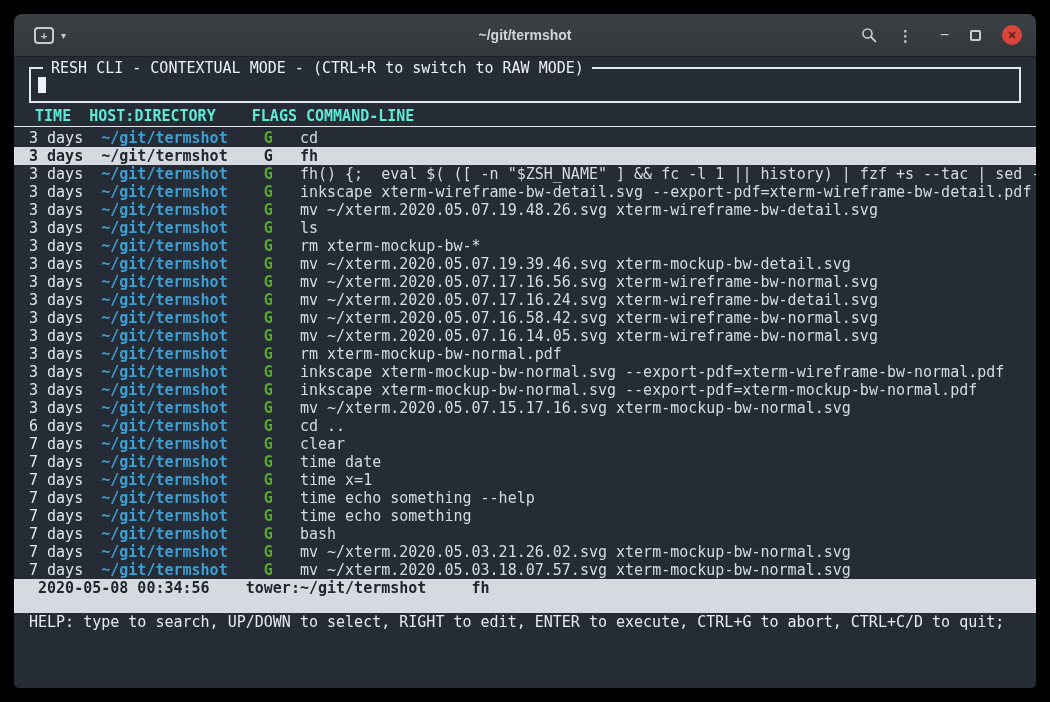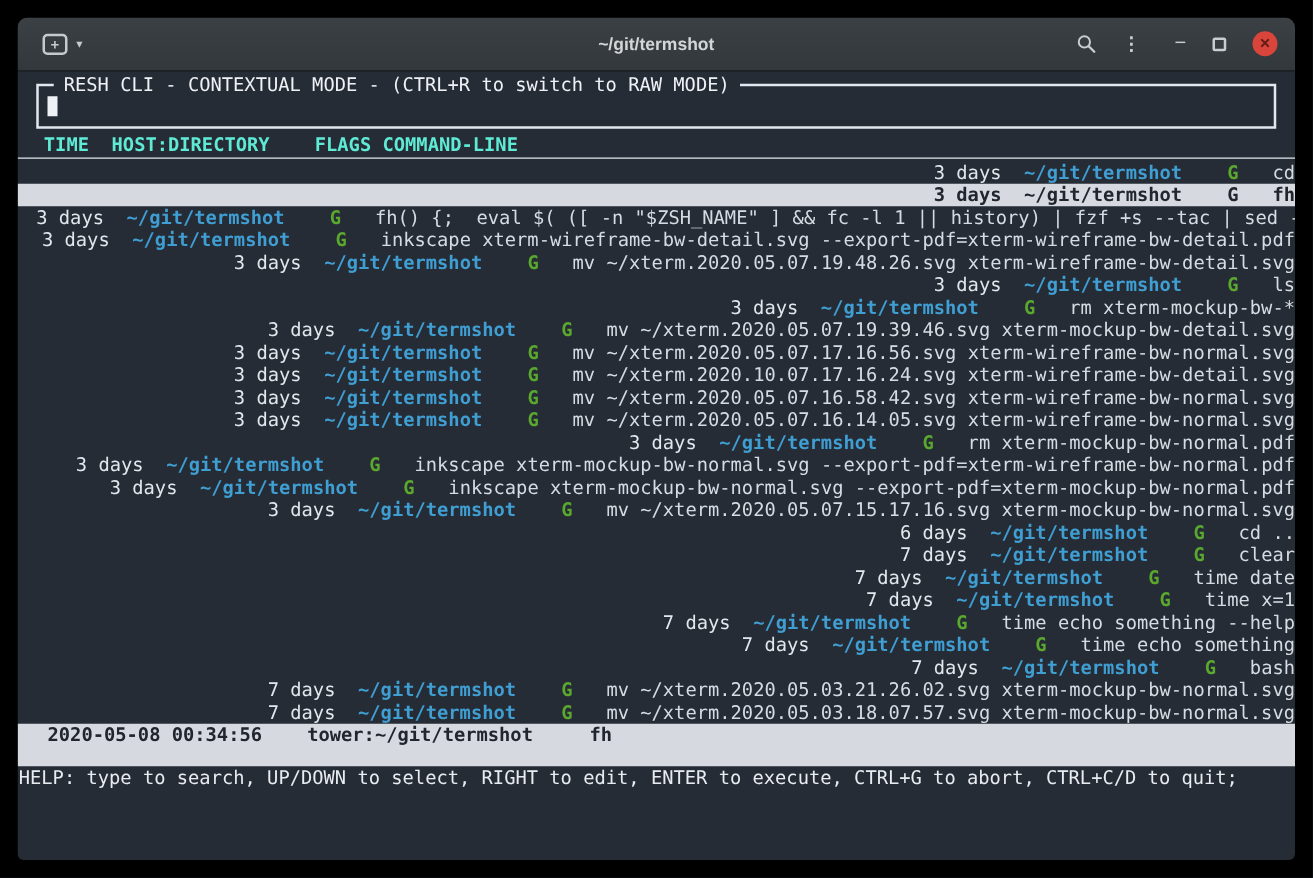--- a/index.html
+++ b/index.html
@@ -64,34 +64,34 @@
     color:#eef1f5; white-space:pre;
   }
   .search-line { position:relative; width:100%; height:100%; }
   .block-cursor { position:absolute; left:7px; top:8px; width:8px; height:16px; background:#eef1f5; }
 
   .tbl-header {
     height:20px; padding-left:3px; white-space:pre; font-weight:bold;
     color:#5eead4; border-bottom:1px solid var(--frame-line,#e3e8ee);
   }
 
-  .rows { margin-top:2px;text-align:right; }
+  .rows { margin-top:2px; }
   .row { height:18px; padding-left:15px; white-space:pre; overflow:hidden; }
   .c-time  { color:#e2e7ed; }
   .c-host  { color:var(--accent-blue,#3f9ed2); font-weight:bold; }
   .c-flags { color:var(--accent-green,#5aa82e); font-weight:bold; }
   .c-cmd   { color:var(--term-fg,#d6dbe3); }
   .row.selected { background:var(--selection-bg,#d6dae0); font-weight:bold; }
   .row.selected span { color:var(--selection-fg,#20252e); }
 
   .status-line {
     height:34px; padding-left:15px; white-space:pre; overflow:hidden;
     background:var(--selection-bg,#d6dae0); color:var(--selection-fg,#20252e); font-weight:bold;
   }
-  .help-line { height:18px; padding-left:1px; white-space:pre; overflow:hidden; color:#e8ecf0; }
+  .help-line { height:18px; padding-left:15px; white-space:pre; overflow:hidden; color:#e8ecf0; }
 </style>
 </head>
 <body>
 
 <div class="window">
 
   <div class="headerbar">
     <button class="hb-btn">
       <span class="term-icon">+</span>
       <span class="caret">▾</span>
@@ -135,21 +135,21 @@
     <div class="rows" id="history-rows">
         <div class="row"><span class="c-time">3 days  </span><span class="c-host">~/git/termshot    </span><span class="c-flags">G   </span><span class="c-cmd">cd</span></div>
         <div class="row selected"><span class="c-time">3 days  </span><span class="c-host">~/git/termshot    </span><span class="c-flags">G   </span><span class="c-cmd">fh</span></div>
         <div class="row"><span class="c-time">3 days  </span><span class="c-host">~/git/termshot    </span><span class="c-flags">G   </span><span class="c-cmd">fh() {;  eval $( ([ -n "$ZSH_NAME" ] &amp;&amp; fc -l 1 || history) | fzf +s --tac | sed -r</span></div>
         <div class="row"><span class="c-time">3 days  </span><span class="c-host">~/git/termshot    </span><span class="c-flags">G   </span><span class="c-cmd">inkscape xterm-wireframe-bw-detail.svg --export-pdf=xterm-wireframe-bw-detail.pdf</span></div>
         <div class="row"><span class="c-time">3 days  </span><span class="c-host">~/git/termshot    </span><span class="c-flags">G   </span><span class="c-cmd">mv ~/xterm.2020.05.07.19.48.26.svg xterm-wireframe-bw-detail.svg</span></div>
         <div class="row"><span class="c-time">3 days  </span><span class="c-host">~/git/termshot    </span><span class="c-flags">G   </span><span class="c-cmd">ls</span></div>
         <div class="row"><span class="c-time">3 days  </span><span class="c-host">~/git/termshot    </span><span class="c-flags">G   </span><span class="c-cmd">rm xterm-mockup-bw-*</span></div>
         <div class="row"><span class="c-time">3 days  </span><span class="c-host">~/git/termshot    </span><span class="c-flags">G   </span><span class="c-cmd">mv ~/xterm.2020.05.07.19.39.46.svg xterm-mockup-bw-detail.svg</span></div>
         <div class="row"><span class="c-time">3 days  </span><span class="c-host">~/git/termshot    </span><span class="c-flags">G   </span><span class="c-cmd">mv ~/xterm.2020.05.07.17.16.56.svg xterm-wireframe-bw-normal.svg</span></div>
-        <div class="row"><span class="c-time">3 days  </span><span class="c-host">~/git/termshot    </span><span class="c-flags">G   </span><span class="c-cmd">mv ~/xterm.2020.10.07.17.16.24.svg xterm-wireframe-bw-detail.svg</span></div>
+        <div class="row"><span class="c-time">3 days  </span><span class="c-host">~/git/termshot    </span><span class="c-flags">G   </span><span class="c-cmd">mv ~/xterm.2020.05.07.17.16.24.svg xterm-wireframe-bw-detail.svg</span></div>
         <div class="row"><span class="c-time">3 days  </span><span class="c-host">~/git/termshot    </span><span class="c-flags">G   </span><span class="c-cmd">mv ~/xterm.2020.05.07.16.58.42.svg xterm-wireframe-bw-normal.svg</span></div>
         <div class="row"><span class="c-time">3 days  </span><span class="c-host">~/git/termshot    </span><span class="c-flags">G   </span><span class="c-cmd">mv ~/xterm.2020.05.07.16.14.05.svg xterm-wireframe-bw-normal.svg</span></div>
         <div class="row"><span class="c-time">3 days  </span><span class="c-host">~/git/termshot    </span><span class="c-flags">G   </span><span class="c-cmd">rm xterm-mockup-bw-normal.pdf</span></div>
         <div class="row"><span class="c-time">3 days  </span><span class="c-host">~/git/termshot    </span><span class="c-flags">G   </span><span class="c-cmd">inkscape xterm-mockup-bw-normal.svg --export-pdf=xterm-wireframe-bw-normal.pdf</span></div>
         <div class="row"><span class="c-time">3 days  </span><span class="c-host">~/git/termshot    </span><span class="c-flags">G   </span><span class="c-cmd">inkscape xterm-mockup-bw-normal.svg --export-pdf=xterm-mockup-bw-normal.pdf</span></div>
         <div class="row"><span class="c-time">3 days  </span><span class="c-host">~/git/termshot    </span><span class="c-flags">G   </span><span class="c-cmd">mv ~/xterm.2020.05.07.15.17.16.svg xterm-mockup-bw-normal.svg</span></div>
         <div class="row"><span class="c-time">6 days  </span><span class="c-host">~/git/termshot    </span><span class="c-flags">G   </span><span class="c-cmd">cd ..</span></div>
         <div class="row"><span class="c-time">7 days  </span><span class="c-host">~/git/termshot    </span><span class="c-flags">G   </span><span class="c-cmd">clear</span></div>
         <div class="row"><span class="c-time">7 days  </span><span class="c-host">~/git/termshot    </span><span class="c-flags">G   </span><span class="c-cmd">time date</span></div>
         <div class="row"><span class="c-time">7 days  </span><span class="c-host">~/git/termshot    </span><span class="c-flags">G   </span><span class="c-cmd">time x=1</span></div>

